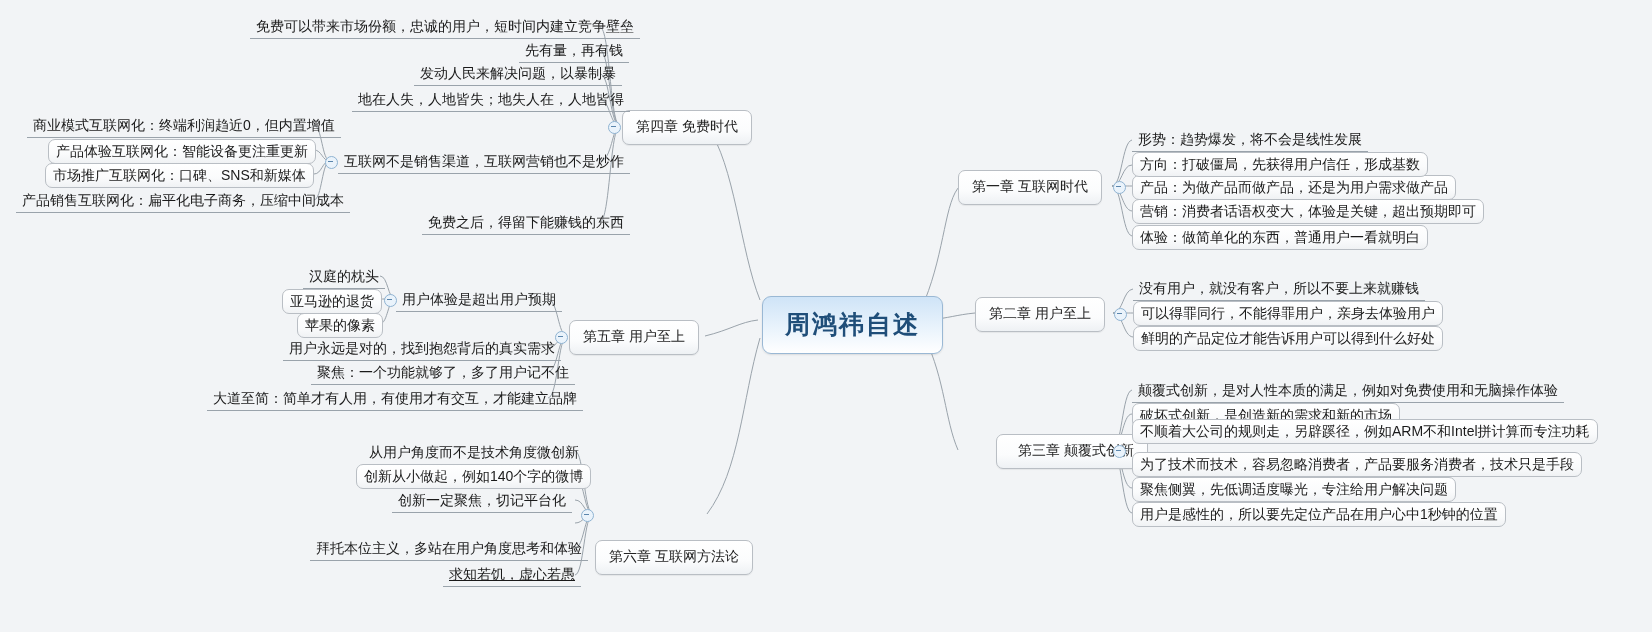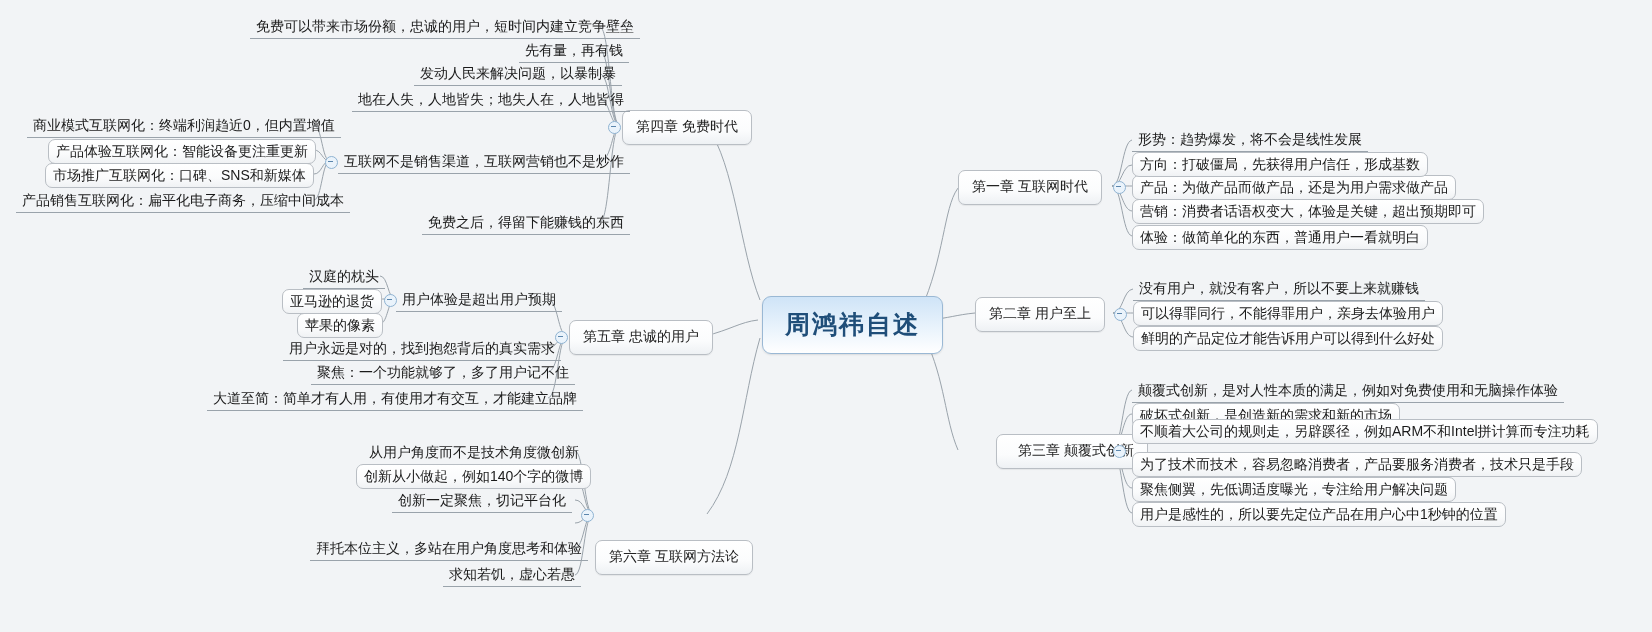--- a/index.html
+++ b/index.html
@@ -232,21 +232,21 @@
     <span>产品体验互联网化：智能设备更注重更新</span>
   </div>
   <div class="node leaf boxed" style="left:45px;top:163px;">
     <span>市场推广互联网化：口碑、SNS和新媒体</span>
   </div>
   <div class="node leaf" style="left:16px;top:189px;">
     <span>产品销售互联网化：扁平化电子商务，压缩中间成本</span>
   </div>
 
   <div class="node chapter" style="left:569px;top:320px;">
-    <span>第五章 忠诚的用户</span>
+    <span>第五章 用户至上</span>
   </div>
   <div class="toggle" style="left:555px;top:331px;"></div>
 
   <div class="node leaf" style="left:396px;top:288px;">
     <span>用户体验是超出用户预期</span>
   </div>
   <div class="toggle" style="left:384px;top:294px;"></div>
 
   <div class="node leaf" style="left:303px;top:265px;">
     <span>汉庭的枕头</span>
@@ -278,17 +278,17 @@
   </div>
   <div class="node leaf boxed" style="left:356px;top:464px;">
     <span>创新从小做起，例如140个字的微博</span>
   </div>
   <div class="node leaf" style="left:392px;top:489px;">
     <span>创新一定聚焦，切记平台化</span>
   </div>
   <div class="node leaf" style="left:310px;top:537px;">
     <span>拜托本位主义，多站在用户角度思考和体验</span>
   </div>
-  <div class="node leaf" style="left:443px;top:563px;">
+  <div class="node leaf" style="left:443px;top:563px;text-decoration:underline;">
     <span>求知若饥，虚心若愚</span>
   </div>
 
 </div>
 
 </body></html>

